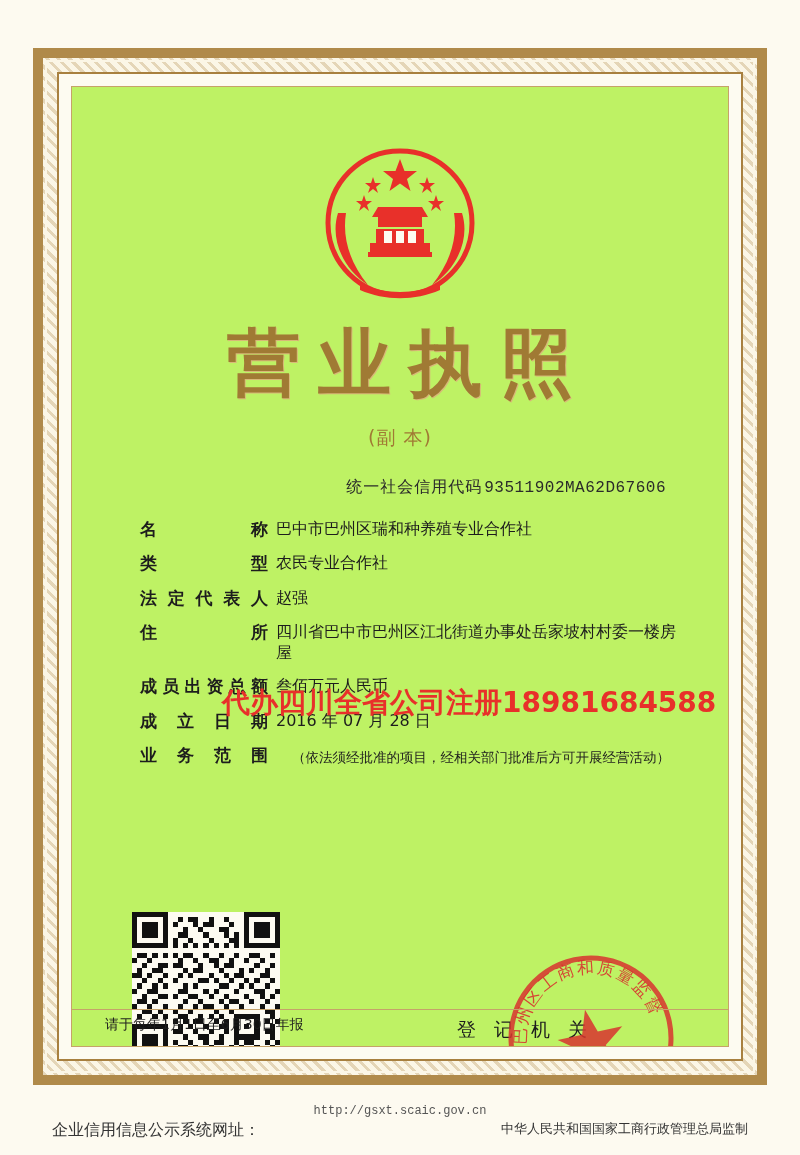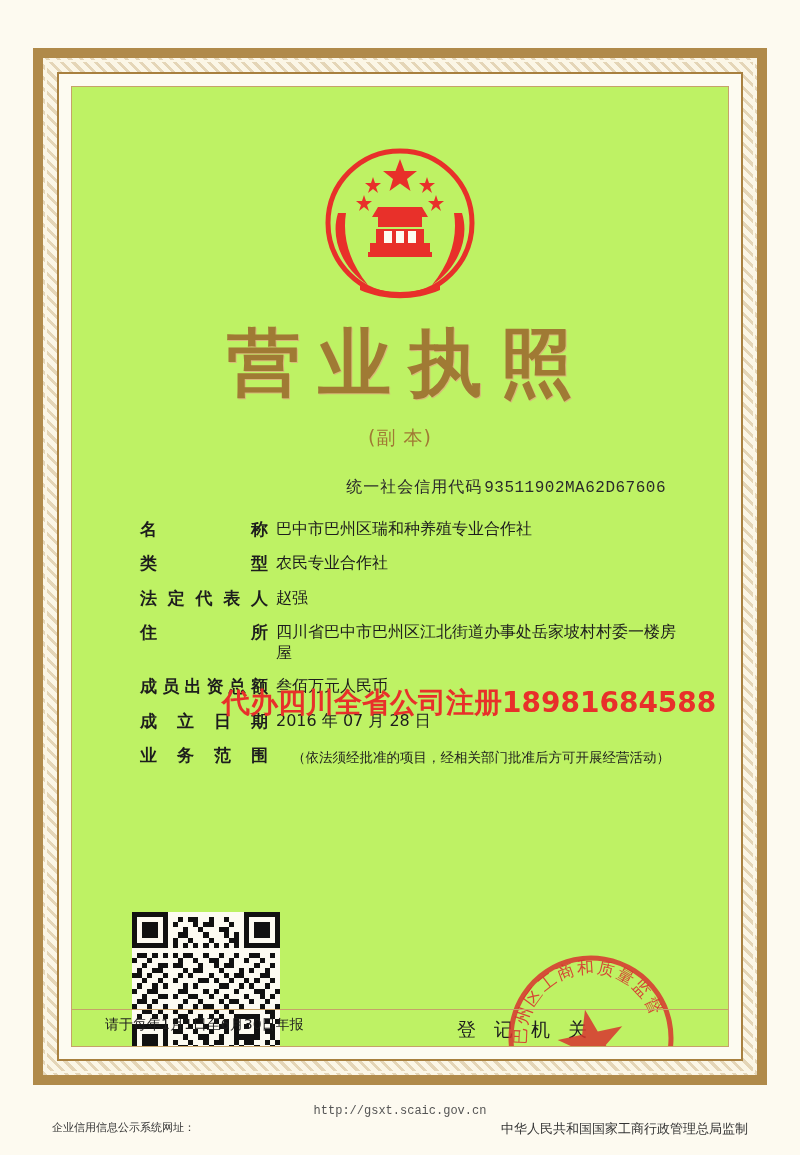--- a/index.html
+++ b/index.html
@@ -223,21 +223,21 @@
     top: 1104px;
     font-family: "Liberation Mono", monospace;
     font-size: 12px;
     color: #555;
   }
   .footer-left {
     position: absolute;
     left: 52px;
     top: 1120px;
     font-family: "DejaVu Sans", sans-serif;
-    font-size: 11px;
+    font-size: 16px;
     color: #333;
   }
   .footer-right {
     position: absolute;
     right: 52px;
     top: 1120px;
     font-family: Liberation Mono, monospace;
     font-size: 13px;
     color: #333;
   }

